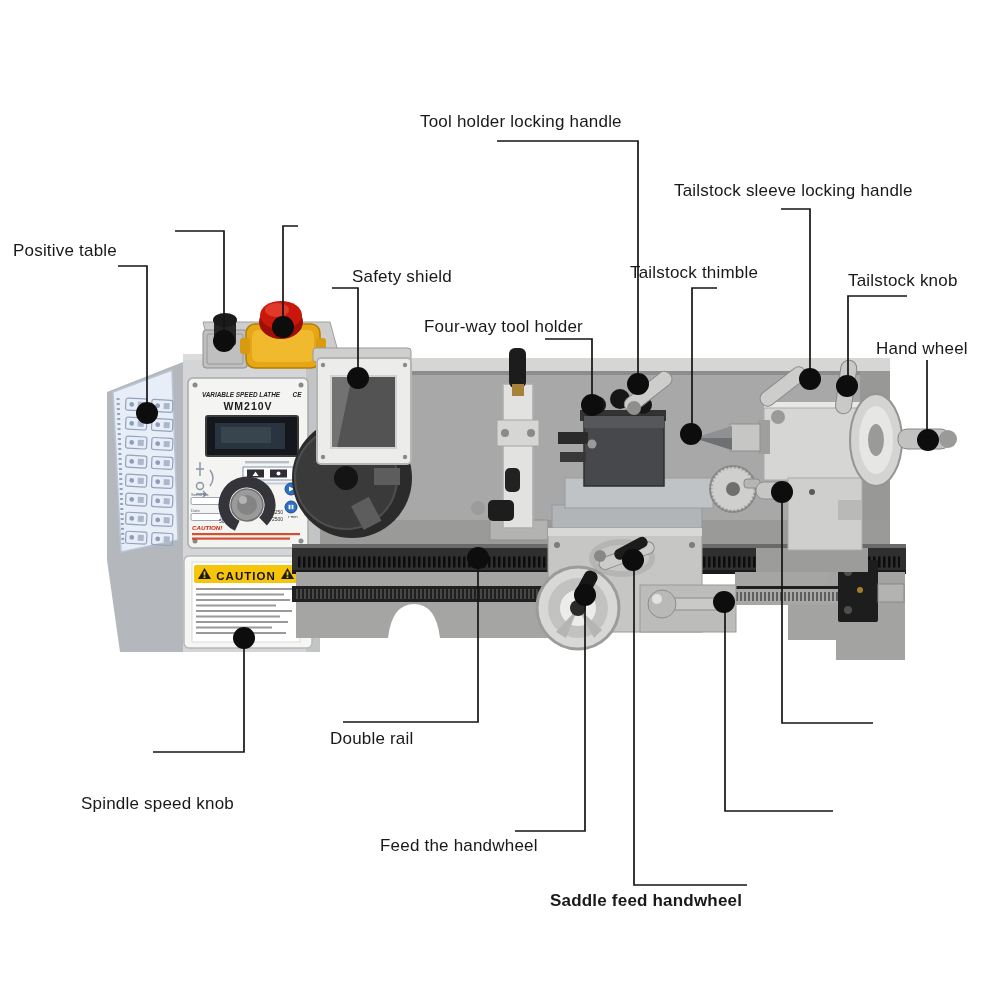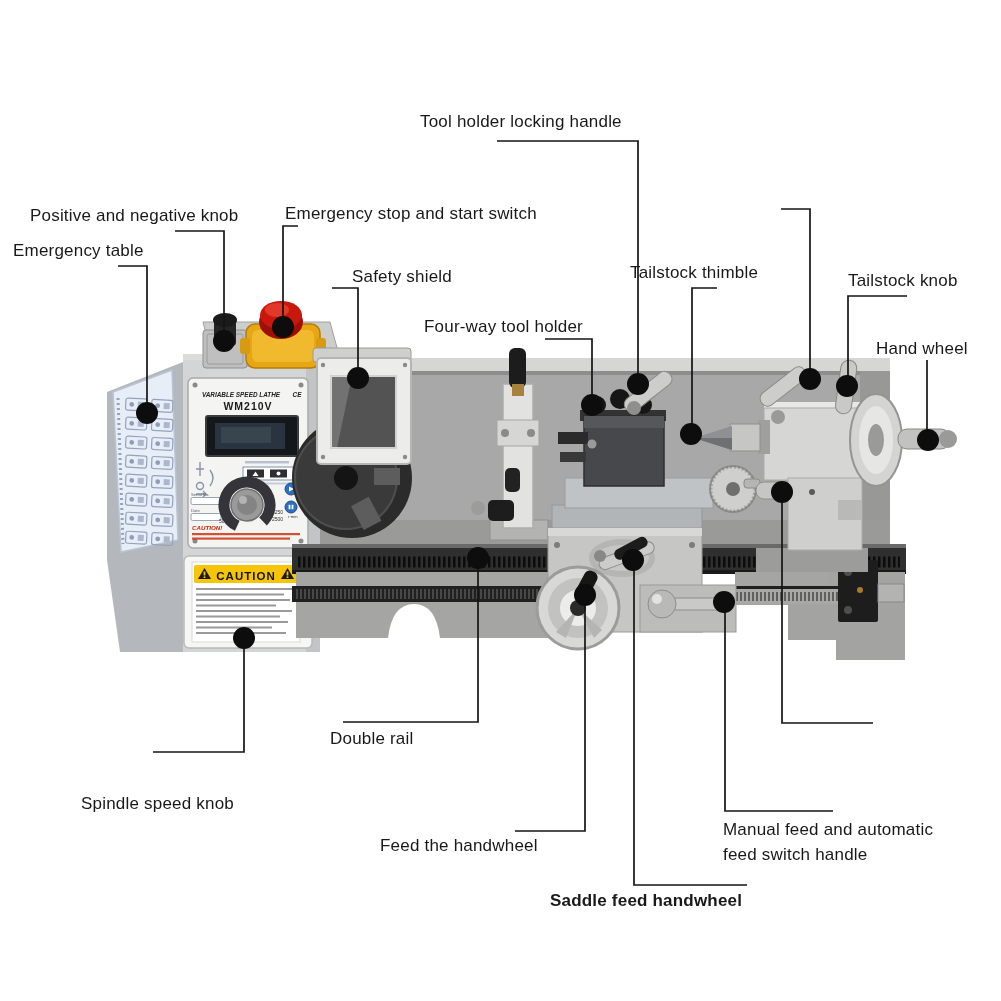--- a/index.html
+++ b/index.html
@@ -353,28 +353,26 @@
     <circle cx="928" cy="440" r="11"></circle>
     <circle cx="244" cy="638" r="11"></circle>
     <circle cx="478" cy="558" r="11"></circle>
     <circle cx="585" cy="595" r="11"></circle>
     <circle cx="633" cy="560" r="11"></circle>
     <circle cx="724" cy="602" r="11"></circle>
     <circle cx="782" cy="492" r="11"></circle>
   </g>
 </svg>
 
-<div class="lbl lbl-reference-table">Emergency table</div>
-<div class="lbl lbl-positive-negative-knob">Positive and negative knob</div>
-<div class="lbl lbl-emergency-stop">Emergency stop and start switch</div>
+<div class="lbl lbl-reference-table">Positive table</div>
 <div class="lbl lbl-safety-shield">Safety shield</div>
 <div class="lbl lbl-tool-holder-locking-handle">Tool holder locking handle</div>
 <div class="lbl lbl-four-way-tool-holder">Four-way tool holder</div>
 <div class="lbl lbl-tailstock-thimble">Tailstock thimble</div>
+<div class="lbl lbl-tailstock-sleeve-locking-handle">Tailstock sleeve locking handle</div>
 <div class="lbl lbl-tailstock-lock">Tailstock knob</div>
 <div class="lbl lbl-hand-wheel">Hand wheel</div>
 <div class="lbl lbl-spindle-speed-knob">Spindle speed knob</div>
 <div class="lbl lbl-double-rail">Double rail</div>
 <div class="lbl lbl-feed-the-handwheel">Feed the handwheel</div>
 <div class="lbl lbl-saddle-feed-handwheel">Saddle feed handwheel</div>
-<div class="lbl lbl-manual-feed-switch">Manual feed and automatic feed switch handle</div>
 
 </div>
 
 </body></html>

